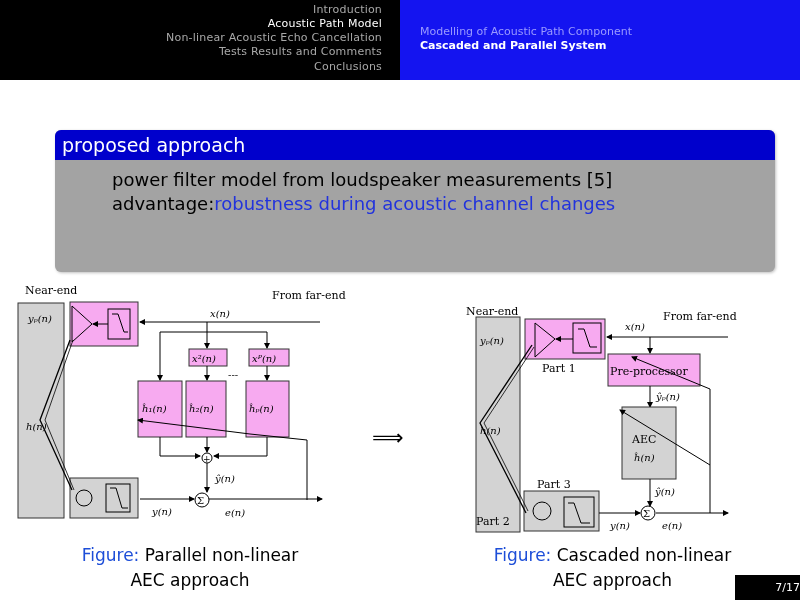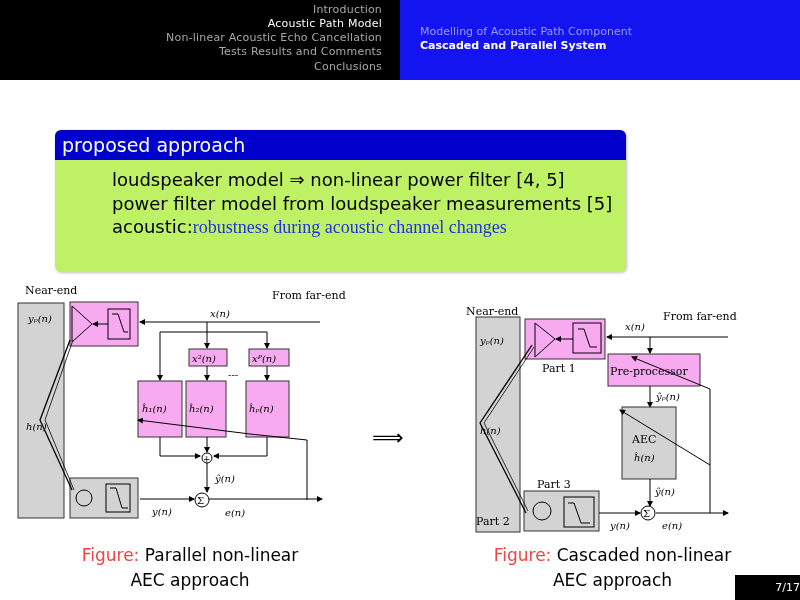--- a/index.html
+++ b/index.html
@@ -5,27 +5,27 @@
   html, body { margin:0; padding:0; }
   body { width:800px; height:600px; position:relative; background:#ffffff; overflow:hidden;
          font-family:"DejaVu Sans", sans-serif; }
   .hdr-left { position:absolute; left:0; top:0; width:400px; height:80px; background:#000; }
   .hdr-right { position:absolute; left:400px; top:0; width:400px; height:80px; background:#1414f0; }
   .sec { position:absolute; right:18px; font-size:11px; line-height:14.5px; color:#a8a8a8; text-align:right; white-space:nowrap; letter-spacing:0.2px; }
   .sec.active { color:#ffffff; font-weight:normal; }
   .sub { position:absolute; left:20px; font-size:11px; white-space:nowrap; }
   .sub1 { top:25px; color:#9a9aff; }
   .sub2 { top:39px; color:#ffffff; font-weight:bold; }
-  .block { position:absolute; left:55px; top:130px; width:571px; height:142px; background:#bef264; border-radius:6px; box-shadow:1px 1px 3px rgba(0,0,0,0.25); overflow:hidden; }
+  .block { position:absolute; left:55px; top:130px; width:720px; height:142px; background:#a3a3a3; border-radius:6px; box-shadow:1px 1px 3px rgba(0,0,0,0.25); overflow:hidden; }
   .block-title { height:30px; background:#0000cc; color:#fff; font-size:19px; line-height:30px; padding-left:7px; }
   .block-body { padding:8px 0 0 57px; font-size:18px; line-height:23.5px; color:#000; }
-  .hl { color:#2233dd;font-family:Liberation Serif, serif; }
+  .hl { color:#2233dd; }
   .fig { position:absolute; }
   .caption { position:absolute; text-align:center; font-size:17px; line-height:25px; color:#000; }
-  .fig-label { color:#ef4444; }
+  .fig-label { color:#1d4ed8; }
   .pagenum { position:absolute; left:735px; top:575px; width:65px; height:25px; background:#000; color:#fff; font-size:11px; line-height:25px; text-align:right; }
   svg text { font-family:"DejaVu Serif", serif; }
 </style>
 </head>
 <body>
 
 <div class="hdr-left">
   <div class="sec" style="top:3px">Introduction</div>
   <div class="sec active" style="top:17px">Acoustic Path Model</div>
   <div class="sec" style="top:45px">Tests Results and Comments</div>
@@ -33,23 +33,22 @@
   <div class="sec" style="top:60px">Conclusions</div>
 </div>
 <div class="hdr-right">
   <div class="sub sub2">Cascaded and Parallel System</div>
   <div class="sub sub1">Modelling of Acoustic Path Component</div>
 </div>
 
 <div class="block">
   <div class="block-title">proposed approach</div>
   <div class="block-body">
-    <div>loudspeaker model ⇒ non-linear power filter [4, 5]</div>
     <div>power filter model from loudspeaker measurements [5]</div>
-    <div><span>acoustic:</span><span class="hl">robustness during acoustic channel changes</span></div>
+    <div><span>advantage:</span><span class="hl">robustness during acoustic channel changes</span></div>
   </div>
 </div>
 
 <svg class="fig" style="left:0;top:280px" width="370" height="250">
   <defs>
     <marker id="ah" markerWidth="6" markerHeight="6" refX="5" refY="3" orient="auto">
         <path d="M0,0 L6,3 L0,6 z" fill="#000"></path>
       </marker>
   </defs>
   <text x="25" y="14" font-size="11">Near-end</text>

